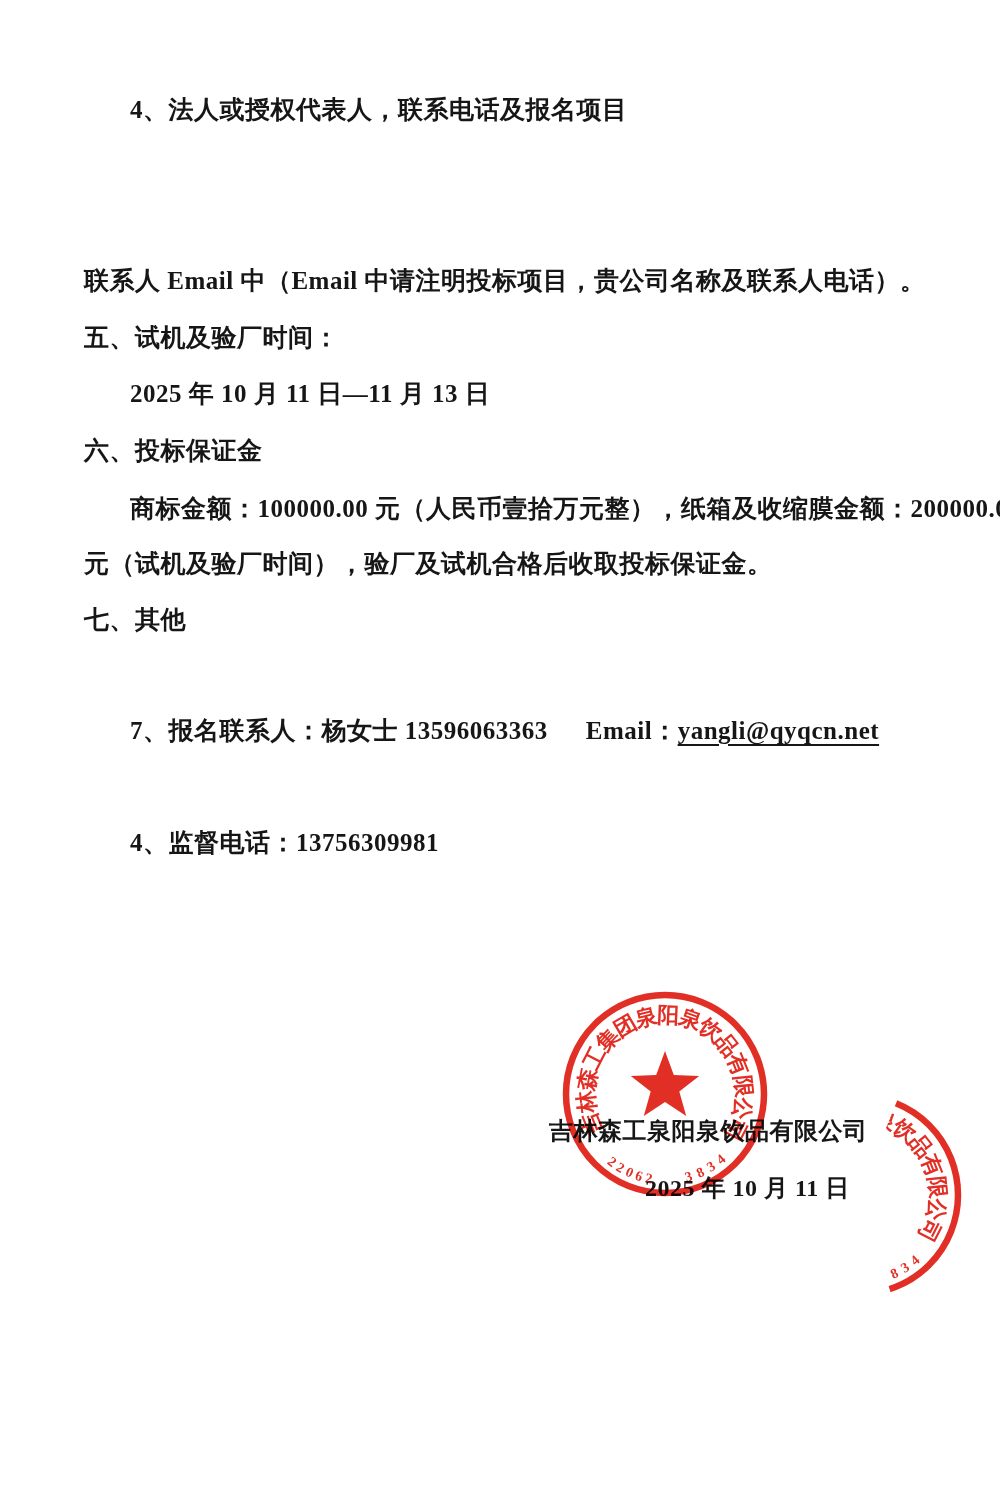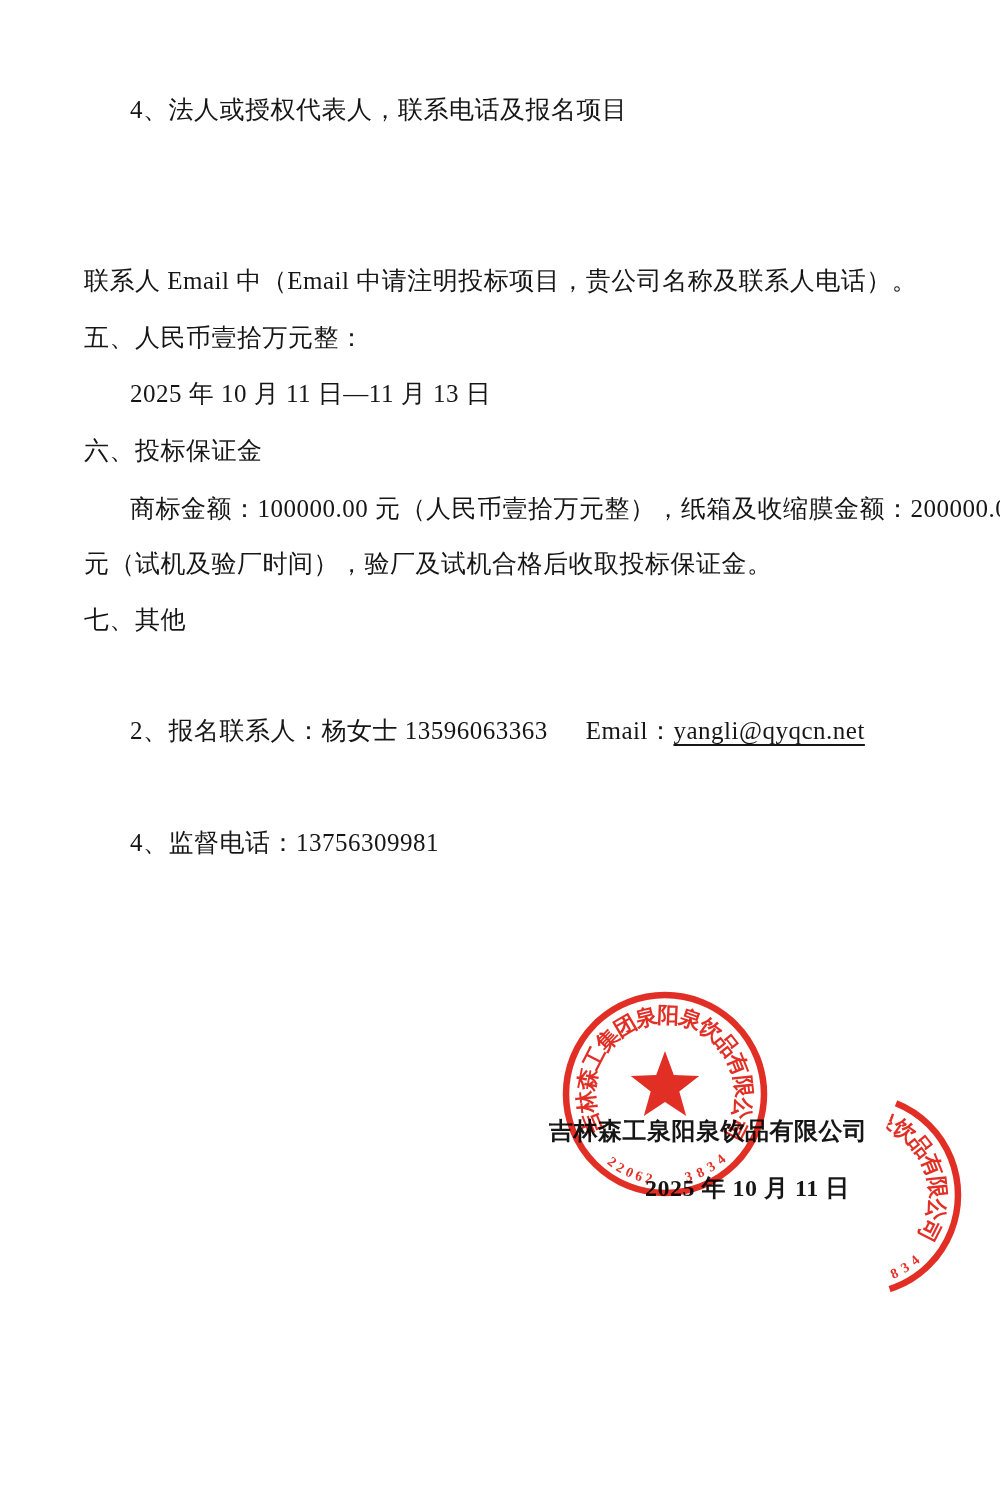--- a/index.html
+++ b/index.html
@@ -2,46 +2,46 @@
 <html><head>
 <meta charset="utf-8">
 <style>
   html,body{margin:0;padding:0;background:#888;}
   .page{
     position:relative;width:1000px;height:1505px;background:#ffffff;
     font-family:"Liberation Serif", serif;color:#161616;overflow:hidden;
     margin:0 auto;
   }
   .line{
-    position:absolute;font-size:25px;font-weight:400;white-space:nowrap;
+    position:absolute;font-size:25px;font-weight:700;white-space:nowrap;
     letter-spacing:0.5px;line-height:1.2;
   }
   .flush{left:84px;}
   .ind{left:130px;}
   .underline{text-decoration:underline;text-underline-offset:5px;text-decoration-thickness:2px;}
   .email-label{margin-left:38px;}
   .sig{position:absolute;font-size:24px;font-weight:700;white-space:nowrap;letter-spacing:0.5px;}
   .seal{position:absolute;mix-blend-mode:multiply;opacity:0.95;}
 </style>
 </head>
 <body>
 
 <div class="page">
 
   <div class="line ind" style="top:95px">4、法人或授权代表人，联系电话及报名项目</div>
   <div class="line flush" style="top:266px">联系人 Email 中（Email 中请注明投标项目，贵公司名称及联系人电话）。</div>
-  <div class="line flush" style="top:323px">五、人民币壹拾万元整：</div>
+  <div class="line flush" style="top:323px">五、试机及验厂时间：</div>
   <div class="line ind" style="top:379px">2025 年 10 月 11 日—11 月 13 日</div>
   <div class="line flush" style="top:436px">六、投标保证金</div>
   <div class="line ind" style="top:494px">商标金额：100000.00 元（人民币壹拾万元整），纸箱及收缩膜金额：200000.00</div>
   <div class="line flush" style="top:549px">元（试机及验厂时间），验厂及试机合格后收取投标保证金。</div>
   <div class="line flush" style="top:605px">七、其他</div>
 
   <div class="line ind" style="top:716px">
-    <span>2、报名联系人：杨女士 13596063363</span><span class="email-label">Email：</span><span class="underline">yangli@qyqcn.net</span>
+    <span>7、报名联系人：杨女士 13596063363</span><span class="email-label">Email：</span><span class="underline">yangli@qyqcn.net</span>
   </div>
 
   <div class="line ind" style="top:828px">4、监督电话：13756309981</div>
 
   <div class="sig" style="top:1115px;left:549px">吉林森工泉阳泉饮品有限公司</div>
   <div class="sig" style="top:1172px;left:645px">2025 年 10 月 11 日</div>
 
   <svg id="seal-1" class="seal" style="left:553px;top:982px" width="224" height="224" viewBox="0 0 224 224">
       <g>
         <circle cx="112" cy="112" r="99" fill="none" stroke="#e12319" stroke-width="6.5"></circle>

